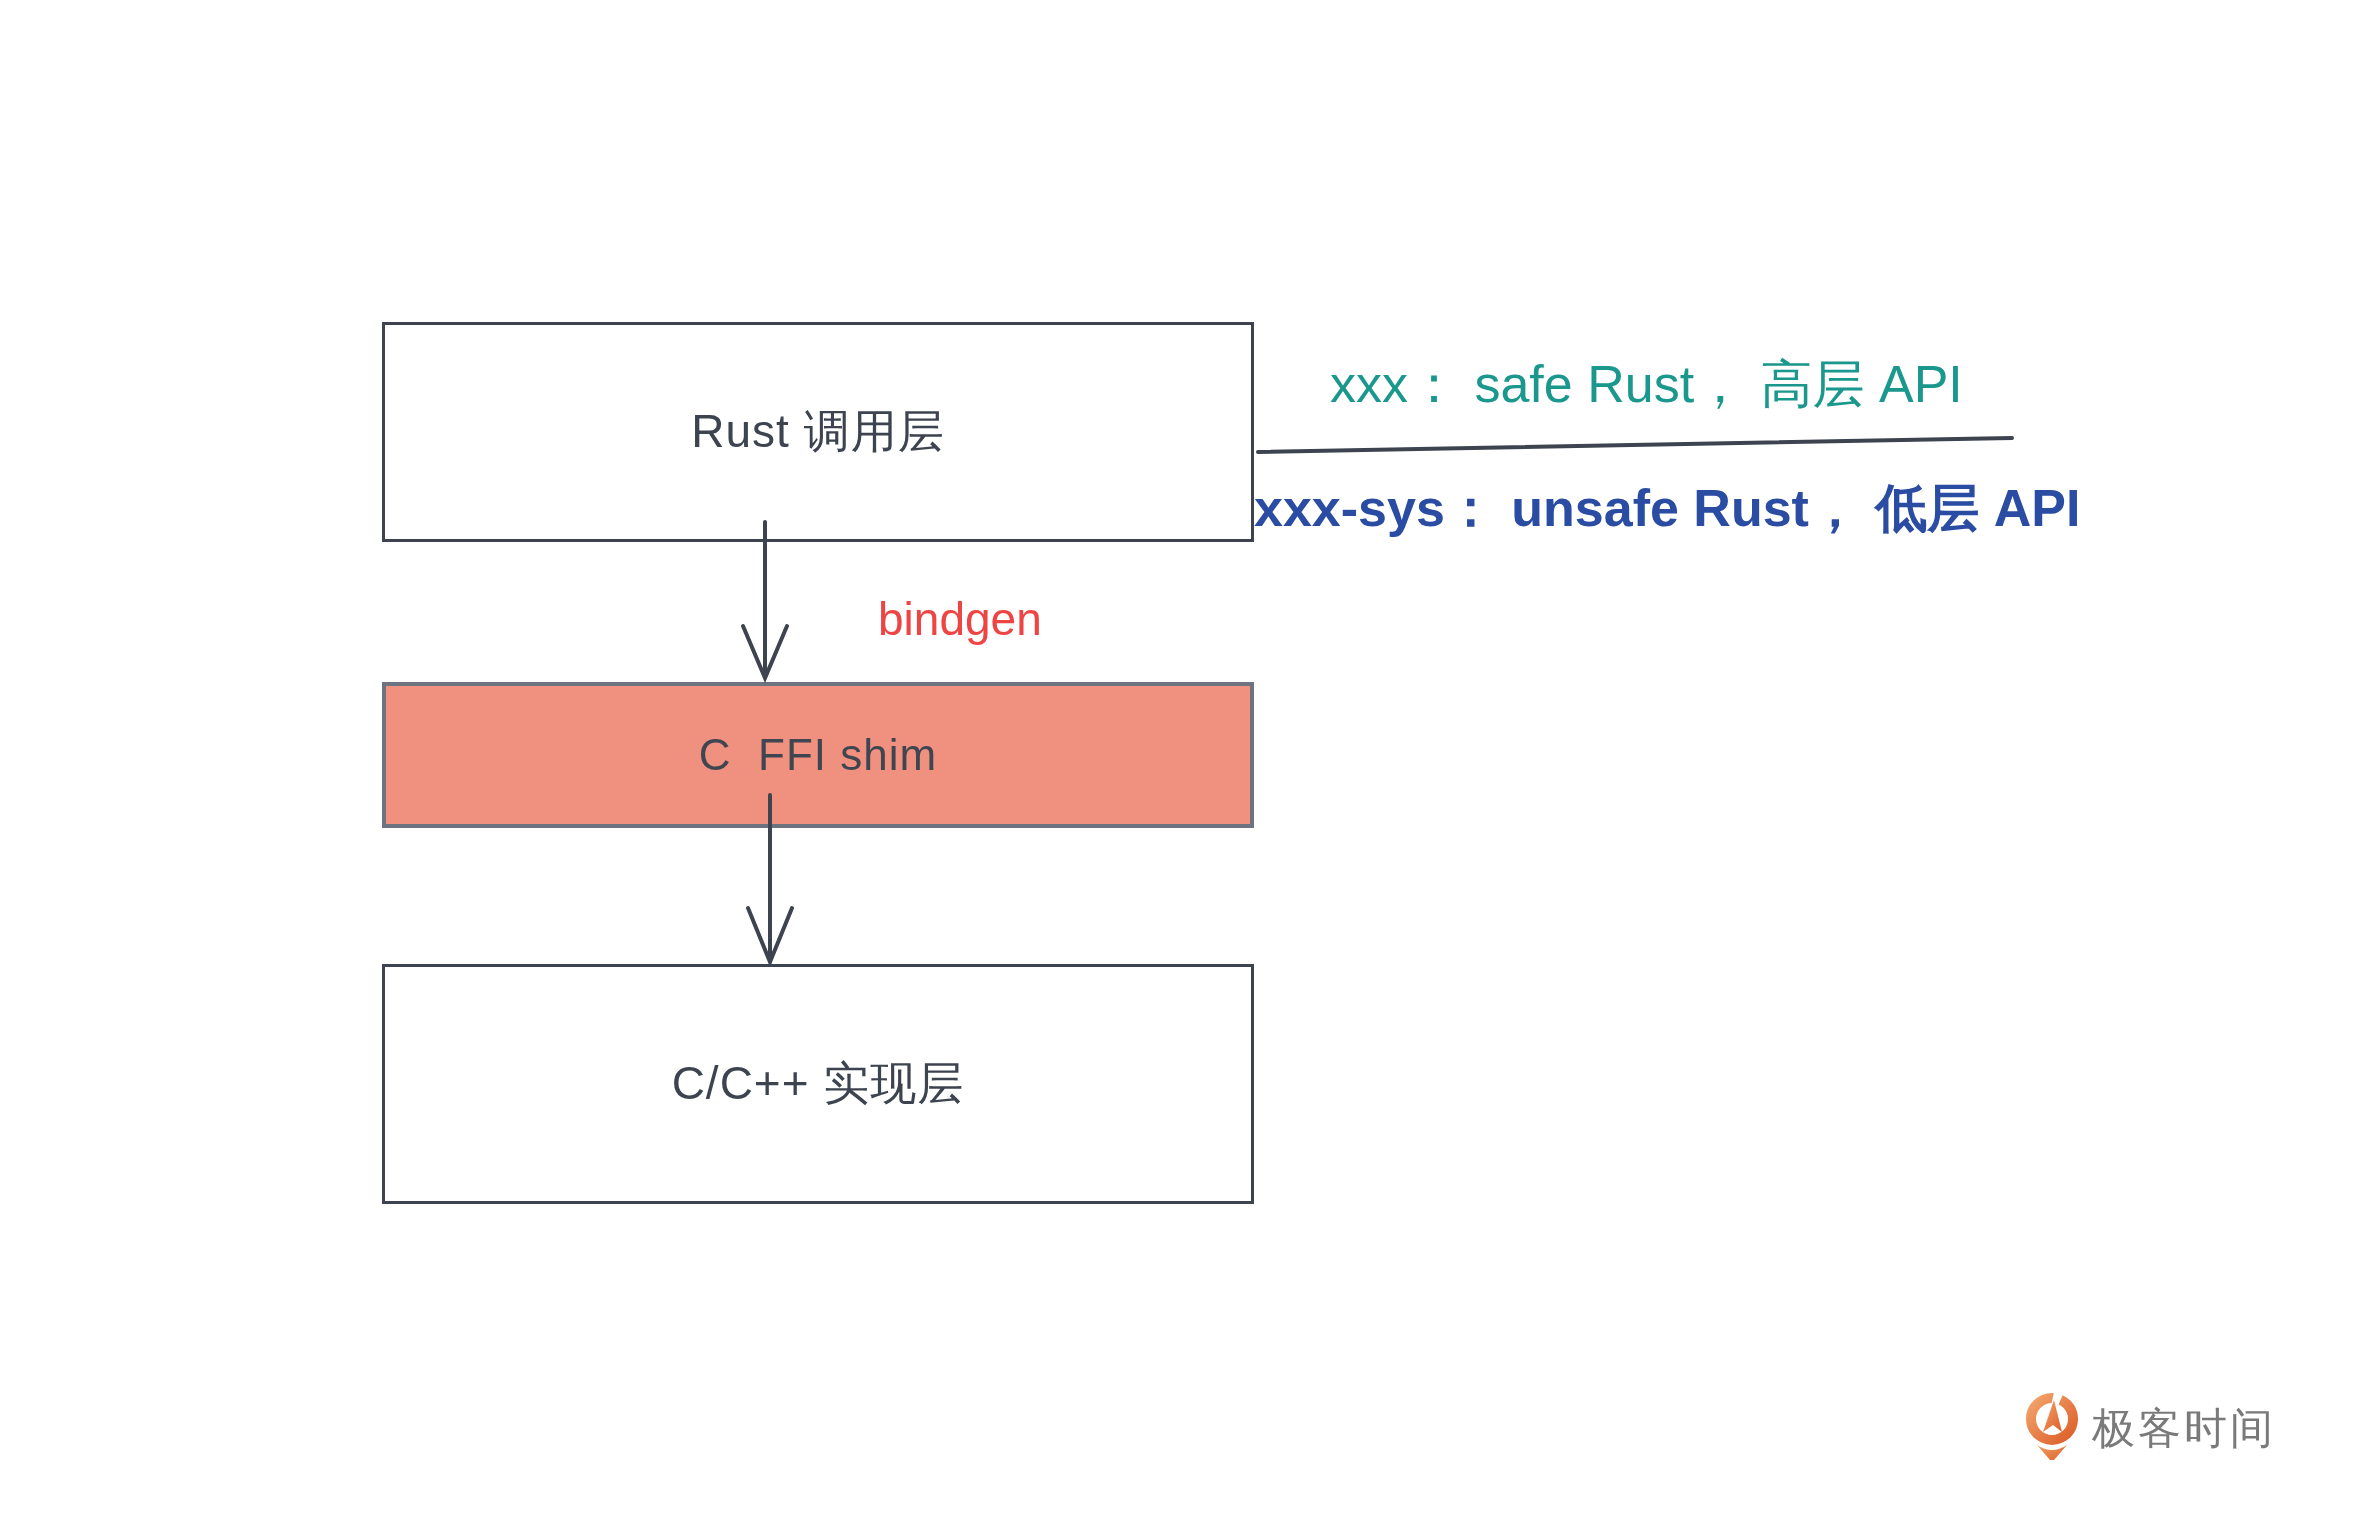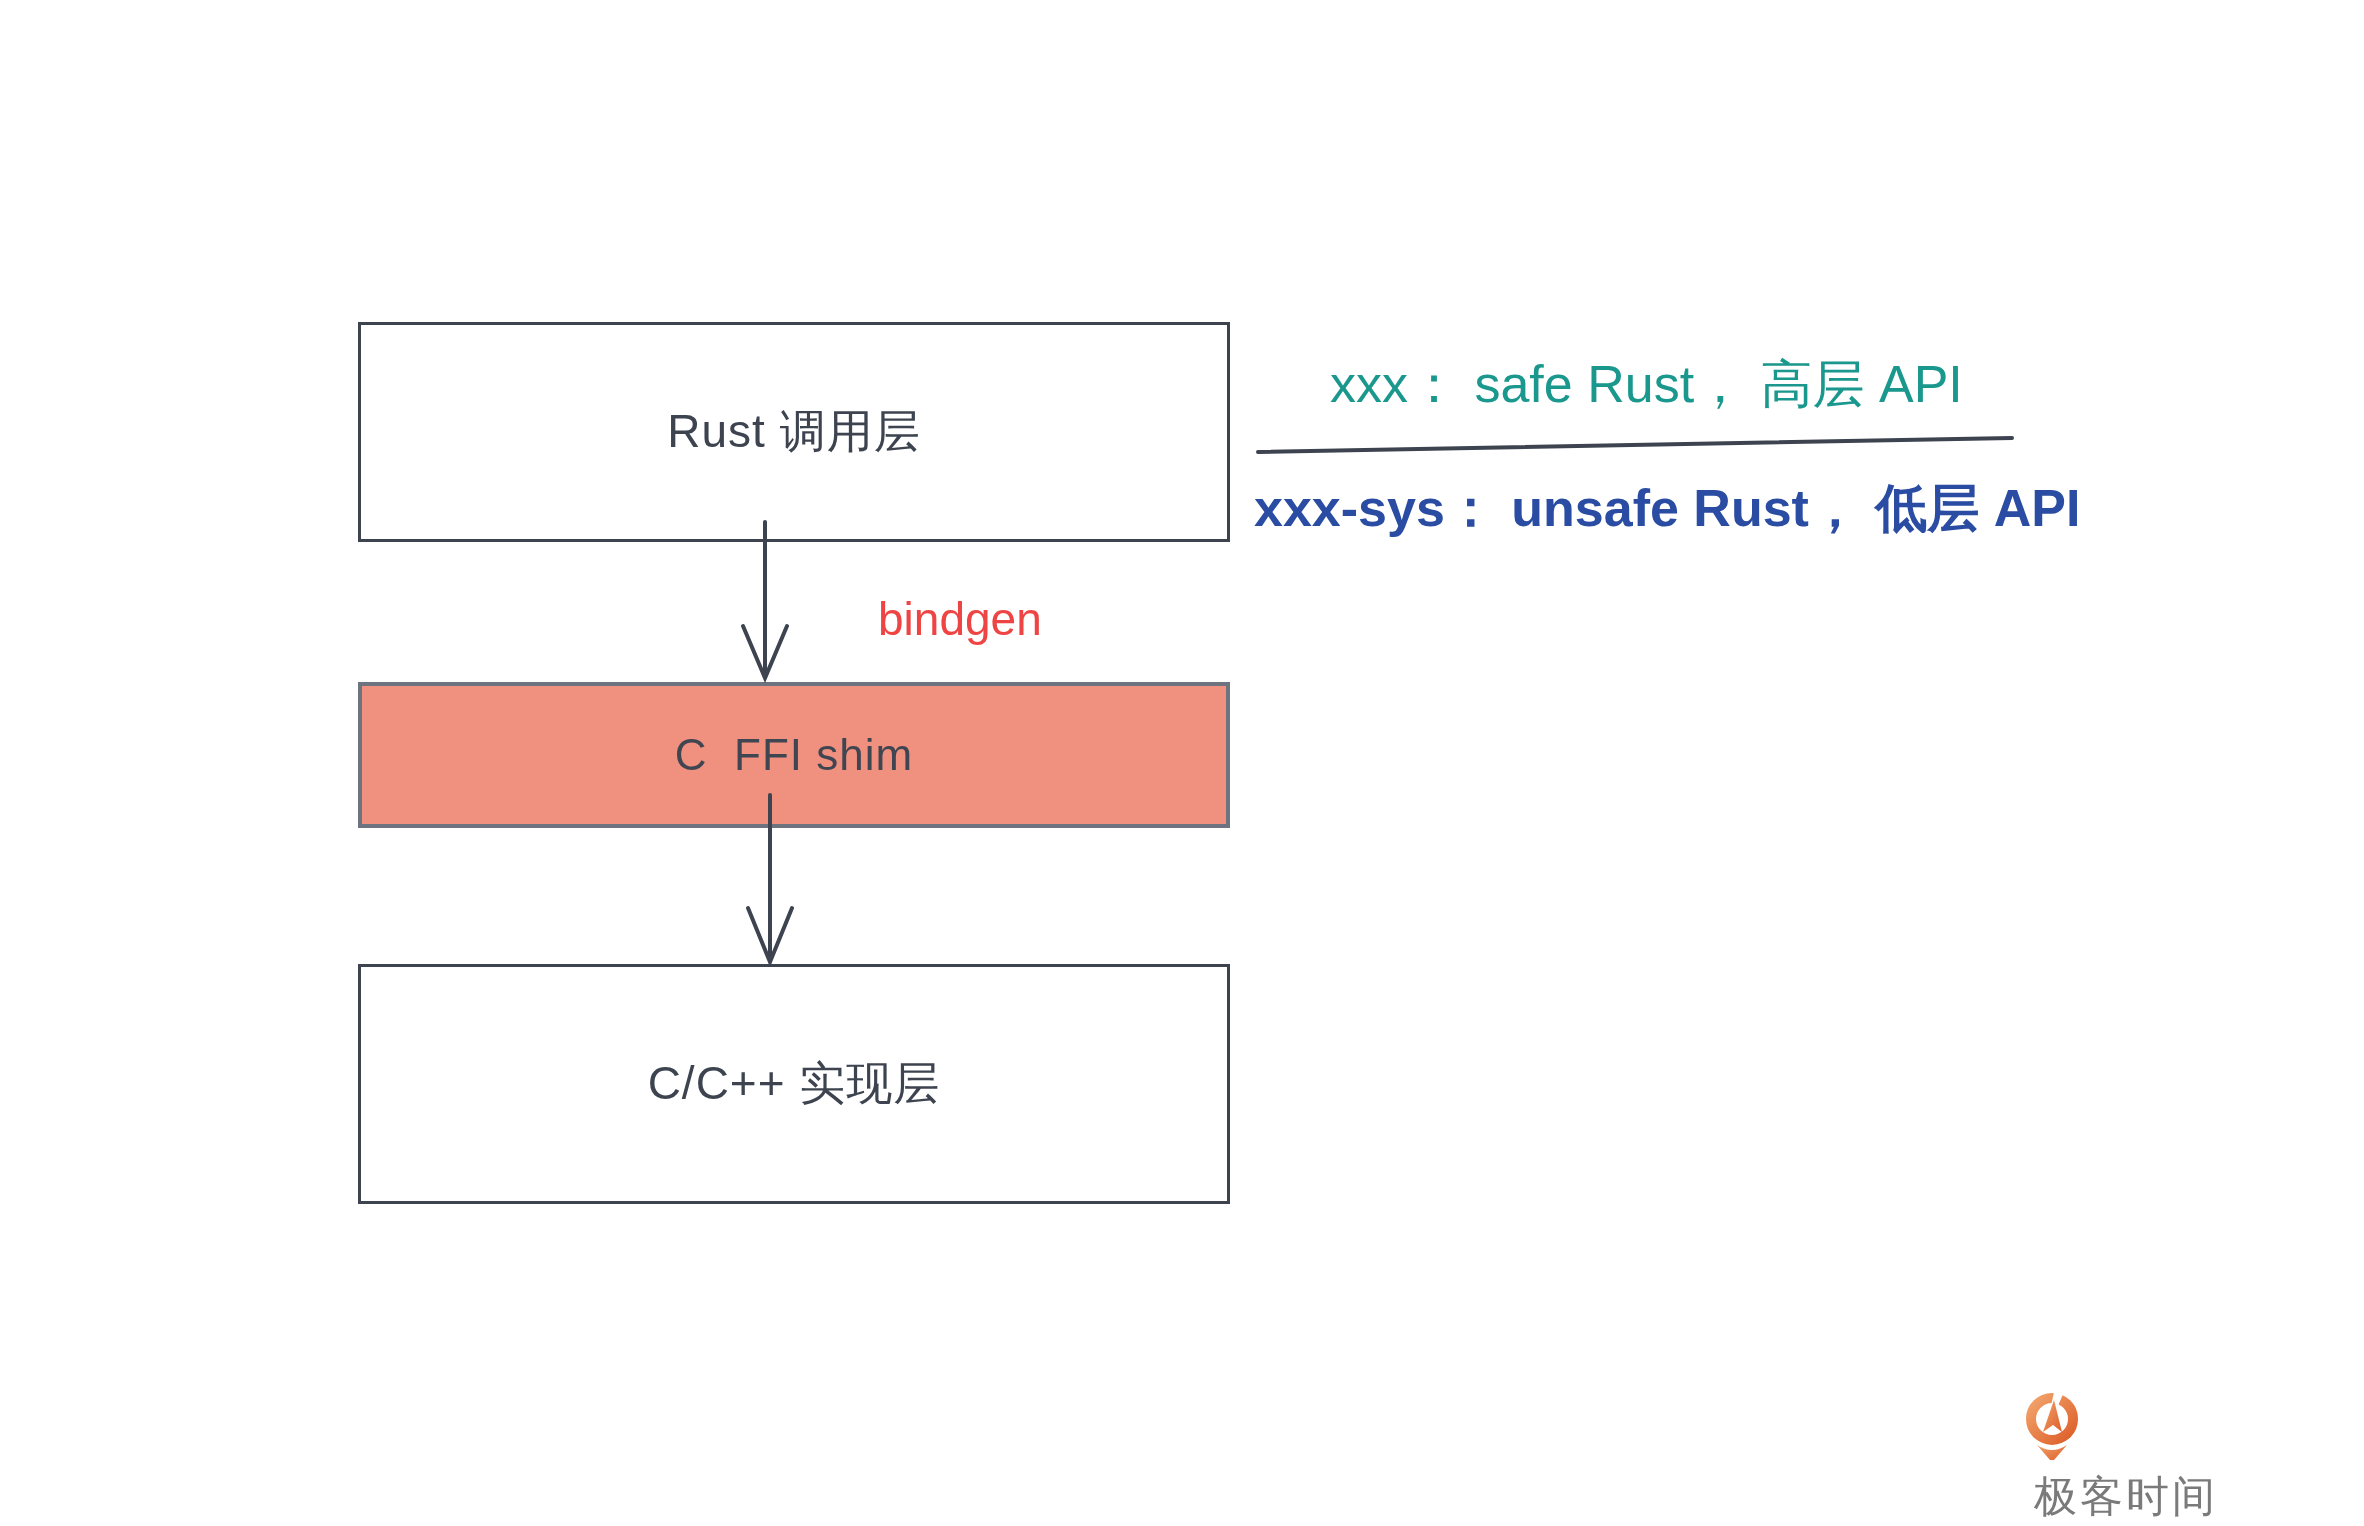--- a/index.html
+++ b/index.html
@@ -15,20 +15,21 @@
     background: #ffffff;
     overflow: hidden;
   }
   .box {
     position: absolute;
     display: flex;
     align-items: center;
     justify-content: center;
     box-sizing: border-box;
     background: #ffffff;
+    margin-left: 24px;
   }
   .box .box-label {
     color: #3d4450;
     font-size: 46px;
     white-space: pre;
     letter-spacing: 1px;
   }
   .box-rust {
     left: 358px; top: 322px;
     width: 872px; height: 220px;
@@ -71,21 +72,20 @@
     font-size: 52px;
     color: #2a4da3;
     white-space: pre;
     font-weight: bold;
   }
   .brand {
     position: absolute;
     left: 2024px; top: 1392px;
     display: flex;
     align-items: flex-start;
-    flex-direction: column;
   }
   .brand-text {
     margin-left: 10px;
     margin-top: 8px;
     font-size: 43px;
     color: #7a7a7a;
     letter-spacing: 3px;
     white-space: nowrap;
   }
 </style>

